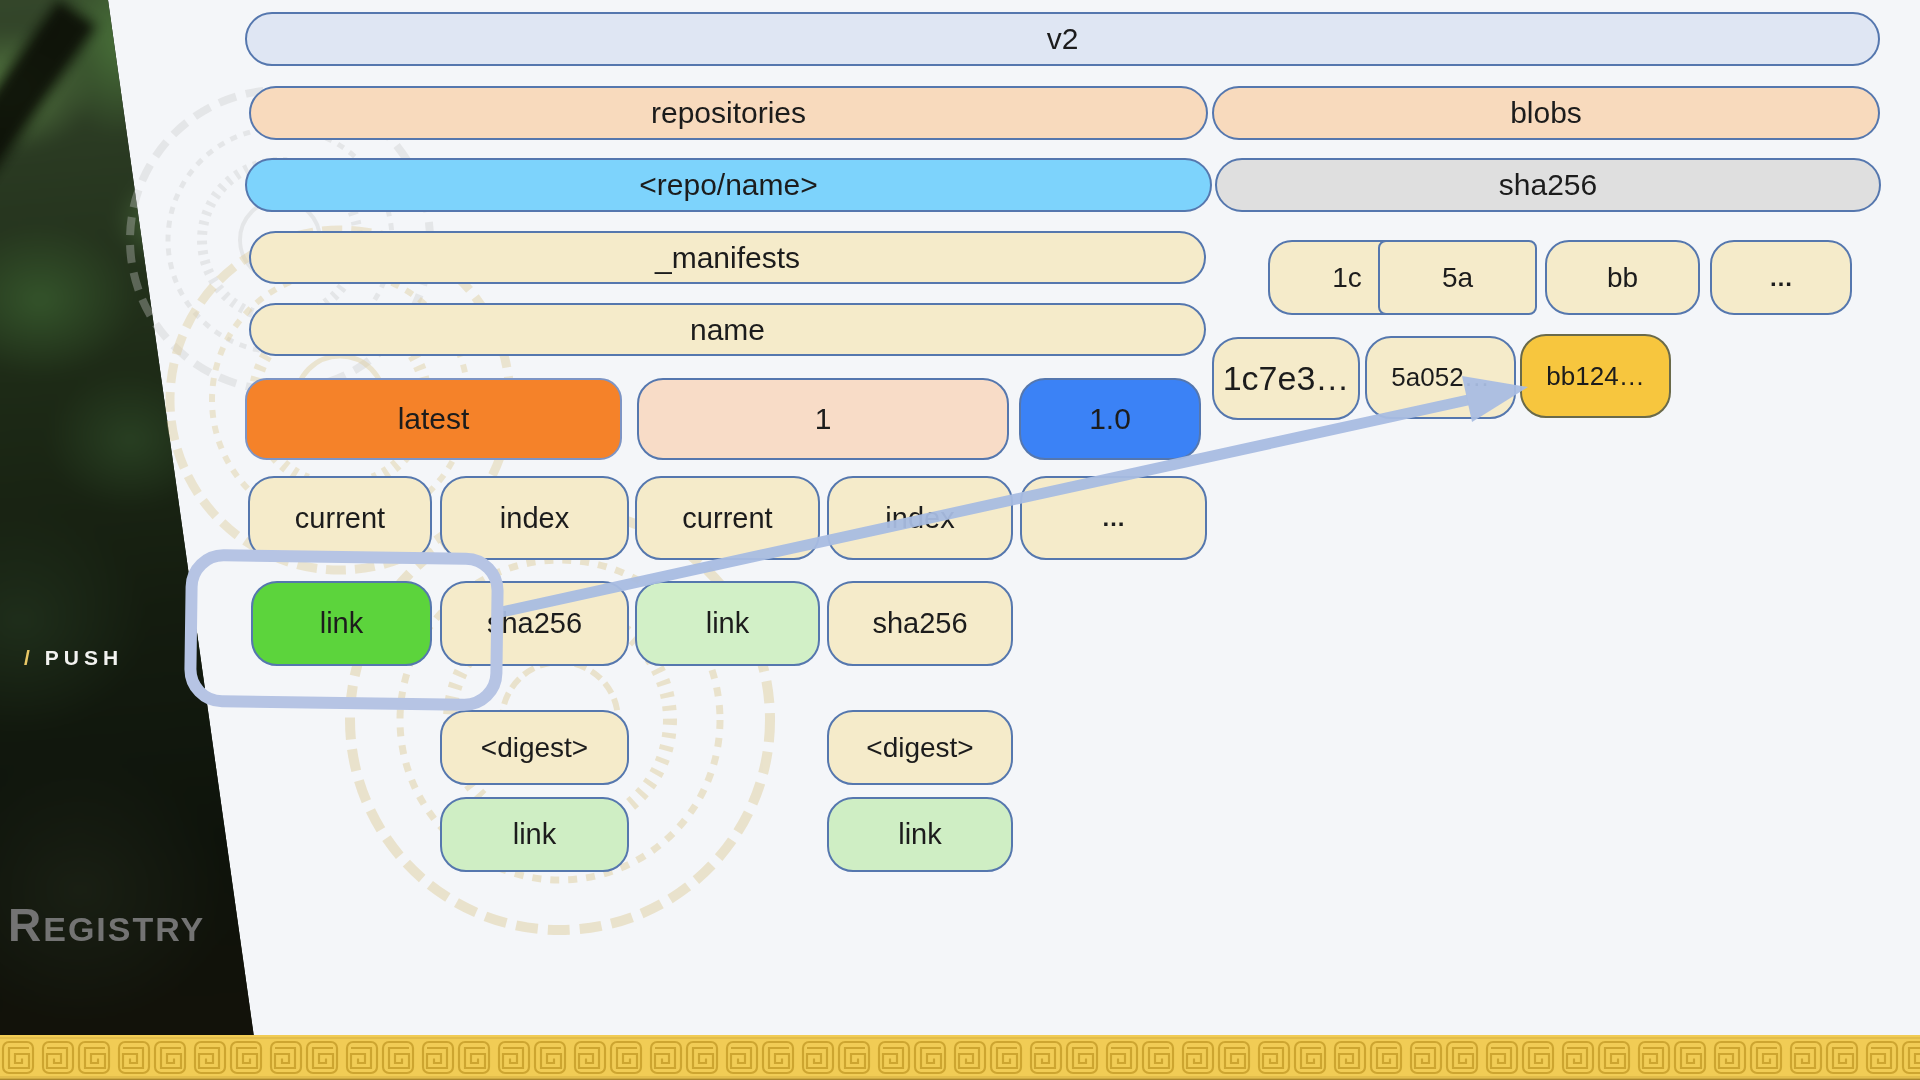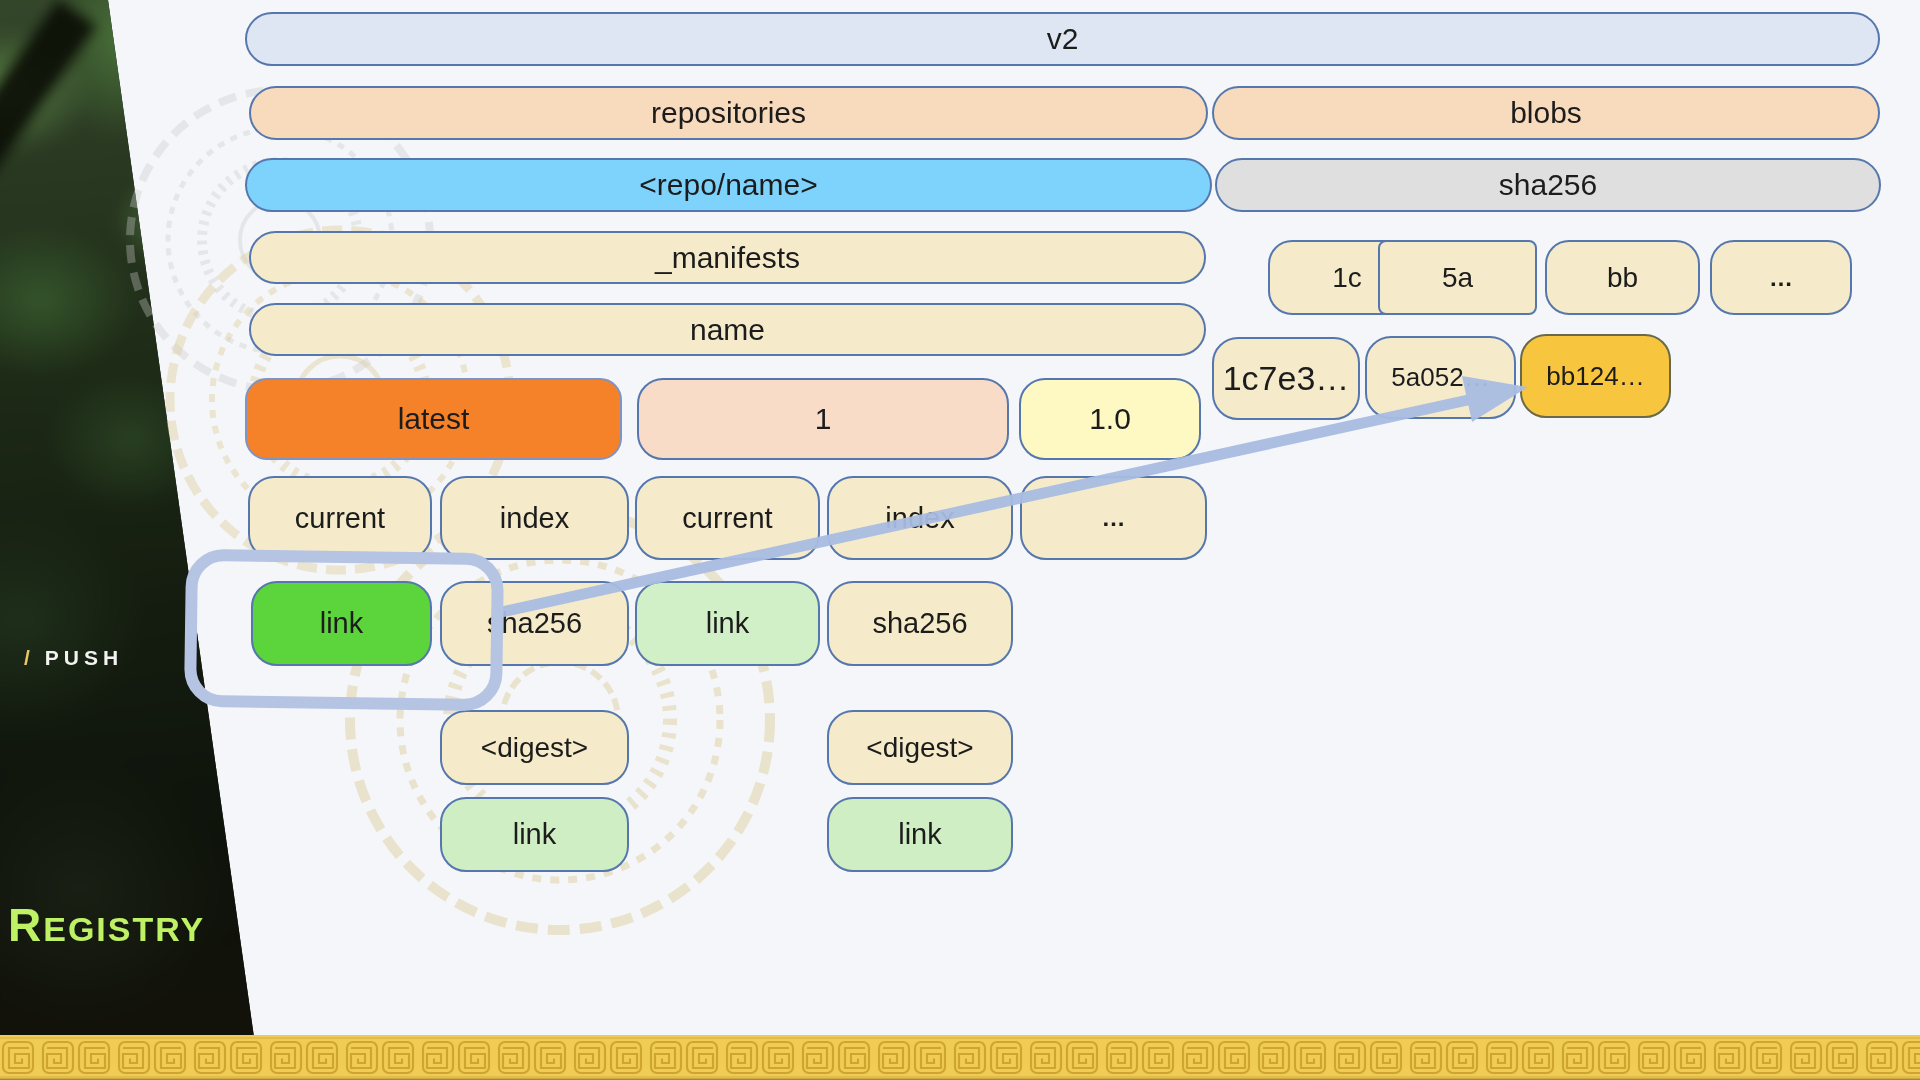--- a/index.html
+++ b/index.html
@@ -35,21 +35,21 @@
     transform-origin:0 0;transform:rotate(125deg);
     background:#0c1007;filter:blur(6px);opacity:.92;
   }
   .push{
     position:absolute;left:24px;top:646px;z-index:3;
     font-size:21px;font-weight:600;letter-spacing:5px;color:#f2f2f0;
   }
   .push .slash{color:#e8c766;margin-right:10px;}
   .registry{
     position:absolute;left:8px;top:898px;z-index:3;
-    color:#bef264;font-size:34px;font-weight:700;letter-spacing:2px;
+    color:#737373;font-size:34px;font-weight:700;letter-spacing:2px;
   }
   .registry::first-letter{font-size:46px;}
 
   
   .watermarks{position:absolute;left:0;top:0;z-index:2;pointer-events:none;}
 
   
   .diagram{position:absolute;inset:0;z-index:3;}
   .box{
     position:absolute;box-sizing:border-box;
@@ -67,21 +67,21 @@
   .b-tags{left:249px;top:303px;width:957px;height:53px;}
   .b-p1c{left:1268px;top:240px;width:158px;height:75px;border-radius:24px;font-size:28px;}
   .b-p5a{left:1378px;top:240px;width:159px;height:75px;border-radius:8px;font-size:28px;}
   .b-pbb{left:1545px;top:240px;width:155px;height:75px;border-radius:24px;font-size:28px;}
   .b-pmore{left:1710px;top:240px;width:142px;height:75px;border-radius:24px;font-size:24px;font-weight:700;}
   .b-h1{left:1212px;top:337px;width:148px;height:83px;font-size:34px;}
   .b-h2{left:1365px;top:336px;width:151px;height:83px;font-size:26px;}
   .b-h3{left:1520px;top:334px;width:151px;height:84px;font-size:26px;background:#f7c63e;border-color:#6a6a4a;}
   .b-latest{left:245px;top:378px;width:377px;height:82px;background:#f58229;border-color:#7d94c4;border-radius:22px;}
   .b-t1{left:637px;top:378px;width:372px;height:82px;background:#f8dcc7;}
-  .b-t10{left:1019px;top:378px;width:182px;height:82px;background:#fef9c3;}
+  .b-t10{left:1019px;top:378px;width:182px;height:82px;background:#3b82f6;}
   .b-c1{left:248px;top:476px;width:184px;height:84px;font-size:29px;}
   .b-i1{left:440px;top:476px;width:189px;height:84px;font-size:29px;}
   .b-c2{left:635px;top:476px;width:185px;height:84px;font-size:29px;}
   .b-i2{left:827px;top:476px;width:186px;height:84px;font-size:29px;}
   .b-dots2{left:1020px;top:476px;width:187px;height:84px;font-size:24px;font-weight:700;}
   .b-link1{left:251px;top:581px;width:181px;height:85px;background:#5cd43c;font-size:29px;}
   .b-s1{left:440px;top:581px;width:189px;height:85px;font-size:29px;}
   .b-link2{left:635px;top:581px;width:185px;height:85px;background:#d2f0c7;font-size:29px;}
   .b-s2{left:827px;top:581px;width:186px;height:85px;font-size:29px;}
   .b-d1{left:440px;top:710px;width:189px;height:75px;font-size:28px;}

